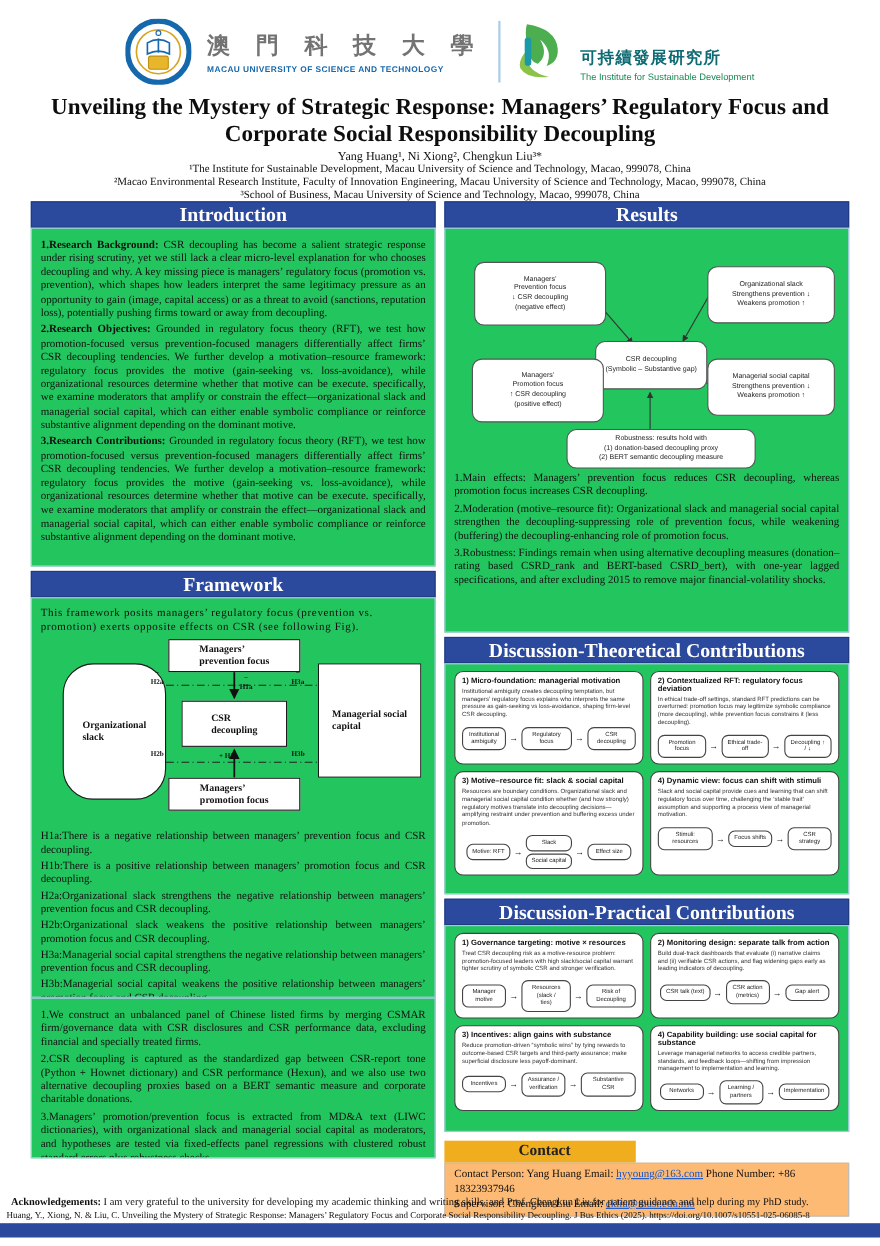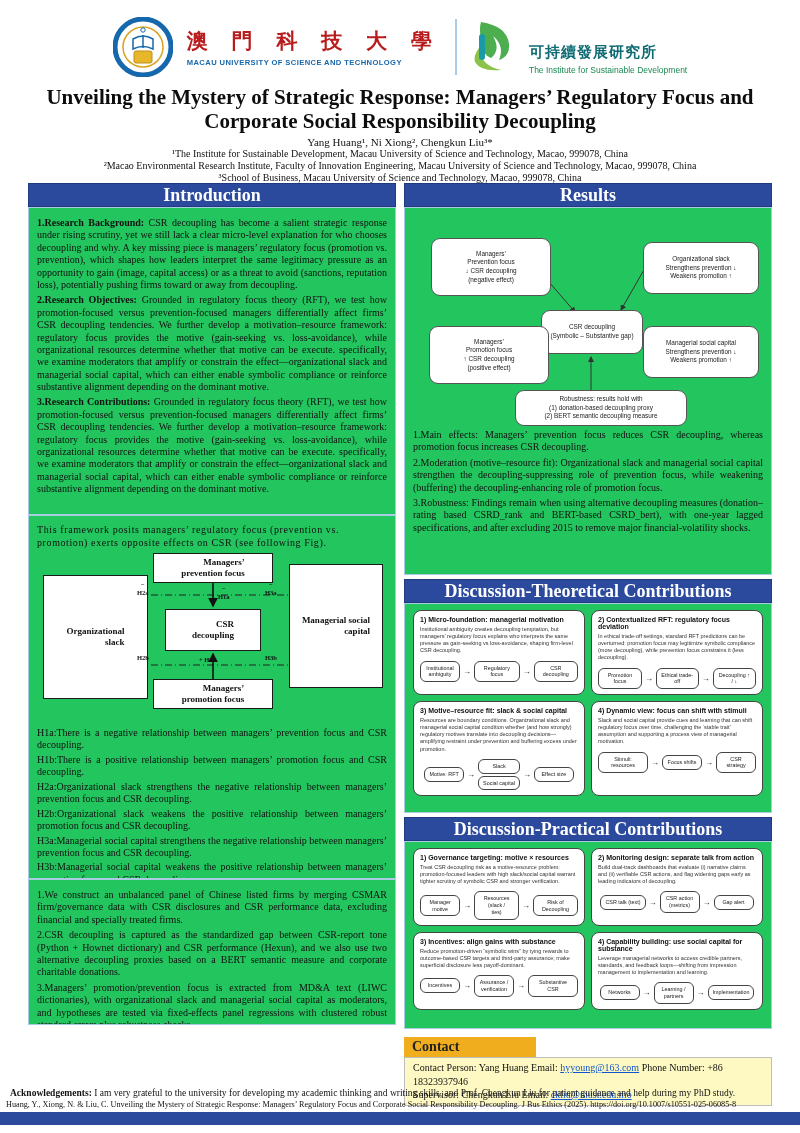--- a/index.html
+++ b/index.html
@@ -3,21 +3,21 @@
 <meta charset="utf-8">
 <style>
   * { margin:0; padding:0; box-sizing:border-box; }
   body { background:#e8e8e8; font-family:"Liberation Serif", serif; }
   .poster { position:relative; width:800px; height:1133px; background:#ffffff; margin:0 auto; overflow:hidden; }
 
   
   .logo-row { display:flex; justify-content:center; align-items:center; gap:14px; padding-top:8px; height:86px; }
   .emblem { width:60px; height:60px; flex:0 0 auto; }
   .uni-block { text-align:left; }
-  .uni-cn { font-size:21px; font-weight:bold; color:#b91c1c; letter-spacing:9px; font-family:Liberation Sans, sans-serif; }
+  .uni-cn { font-size:21px; font-weight:bold; color:#737373; letter-spacing:9px; font-family:Liberation Serif, serif; }
   .uni-en { font-size:7.6px; font-weight:bold; color:#1668ad; letter-spacing:0.4px; margin-top:3px; font-family:"Liberation Sans", sans-serif; }
   .logo-divider { width:2px; height:56px; background:#a9cde9; }
   .isd-logo { width:44px; height:58px; }
   .isd-block { text-align:left;margin-top:24px; }
   .isd-cn { font-size:15px; font-weight:bold; color:#0e6b74; letter-spacing:1px; }
   .isd-en { font-size:8.5px; color:#1b8a53; margin-top:3px; font-family:"Liberation Sans", sans-serif; }
 
   
   .main-title { text-align:center; font-weight:bold; font-size:21px; line-height:1.12; color:#0d0d0d; padding:0 8px; }
   .authors { text-align:center; font-size:11px; margin-top:3px; color:#111; }
@@ -34,21 +34,21 @@
   .sec-body { border:1px solid #a9cce3; background:#22c55e; padding:6px 8px; overflow:hidden; }
 
   .body-text { font-size:10px; line-height:1.24; text-align:justify; color:#111; margin:3px 0; }
   .body-text b { font-weight:bold; }
 
   
   .fw-note { font-size:10px; line-height:1.25; color:#111; letter-spacing:0.6px; margin:2px 0 4px 0; }
   .fw-diagram { position:relative; width:352px; height:168px; margin:2px 0 6px 0; }
   .fw-svg { position:absolute; left:0; top:0; }
   .fw-box { position:absolute; border:1.5px solid #1a1a1a; background:#fff; display:flex; align-items:center; justify-content:center;
-            text-align:right; font-weight:bold; font-size:9px; line-height:1.25; color:#111; white-space:pre-line; }
+            text-align:left; font-weight:bold; font-size:9px; line-height:1.25; color:#111; white-space:pre-line; }
   .fw-label { position:absolute; font-size:6.5px; font-weight:bold; color:#111; white-space:pre-line; text-align:center; line-height:1.2; }
   .hypothesis { font-size:10px; line-height:1.22; text-align:justify; color:#111; margin:2.5px 0; }
 
   
   .rs-diagram { position:relative; width:352px; height:212px; font-family:"Liberation Sans", sans-serif; }
   .rs-box { position:absolute; border:1px solid #555; border-radius:9px; background:#fff; display:flex; align-items:center; justify-content:center;
             text-align:center; font-size:6.4px; line-height:1.35; color:#222; white-space:pre-line; padding:2px; }
   .rs-svg { position:absolute; left:0; top:0; }
 
   
@@ -56,23 +56,23 @@
   .card { border:1px solid #444; border-radius:8px; padding:5px 6px; font-family:"Liberation Sans", sans-serif; background:#fff; }
   .card-title { font-size:7px; font-weight:bold; color:#111; margin-bottom:3px; }
   .card-body { font-size:5.5px; line-height:1.3; color:#333; }
   .flow { display:flex; align-items:center; justify-content:center; gap:3px; margin-top:6px; }
   .flow-step { border:1px solid #444; border-radius:6px; padding:3px 4px; font-size:5.4px; line-height:1.25; text-align:center;
                color:#222; white-space:pre-line; min-width:40px; background:#fff; }
   .flow-arrow { font-size:8px; color:#222; }
   .flow-mid { display:flex; flex-direction:column; gap:2px; }
 
   
-  .contact-head { margin-top:8px; width:132px; height:20px; background:#f0ad1e; color:#222; font-weight:bold;
-                  font-size:14px; padding-left:8px; line-height:20px; }
-  .contact-box { border:1px solid #bdbdbd; background:#fef9c3; padding:3px 8px; font-size:10px; line-height:1.35; color:#111; }
+  .contact-head { margin-top:8px; width:174px; height:20px; background:#f0ad1e; color:#222; font-weight:bold;
+                  font-size:14px; padding-left:8px; line-height:20px;text-align:center; }
+  .contact-box { border:1px solid #bdbdbd; background:#fdba74; padding:3px 8px; font-size:10px; line-height:1.35; color:#111; }
   .email-link { color:#1155cc; text-decoration:underline; cursor:pointer; }
 
   
   .ack { position:absolute; left:10px; right:10px; top:1088px; font-size:9.5px; color:#111; }
   .citation { position:absolute; left:6px; right:10px; top:1100px; font-size:8.2px; color:#111; }
   .bottom-bar { position:absolute; left:0; right:0; top:1112px; height:13px; background:#2b4a9e; }
 </style>
 </head>
 <body>
 
@@ -113,40 +113,41 @@
 
   <div class="col col-left">
 
     <div class="sec-head">Introduction</div>
     <div class="sec-body" style="height:308px;">
       <p class="body-text"><b>1.Research Background:</b><span> CSR decoupling has become a salient strategic response under rising scrutiny, yet we still lack a clear micro-level explanation for who chooses decoupling and why. A key missing piece is managers’ regulatory focus (promotion vs. prevention), which shapes how leaders interpret the same legitimacy pressure as an opportunity to gain (image, capital access) or as a threat to avoid (sanctions, reputation loss), potentially pushing firms toward or away from decoupling.</span></p>
       <p class="body-text"><b>2.Research Objectives:</b><span> Grounded in regulatory focus theory (RFT), we test how promotion-focused versus prevention-focused managers differentially affect firms’ CSR decoupling tendencies. We further develop a motivation–resource framework: regulatory focus provides the motive (gain-seeking vs. loss-avoidance), while organizational resources determine whether that motive can be execute. specifically, we examine moderators that amplify or constrain the effect—organizational slack and managerial social capital, which can either enable symbolic compliance or reinforce substantive alignment depending on the dominant motive.</span></p>
       <p class="body-text"><b>3.Research Contributions:</b><span> Grounded in regulatory focus theory (RFT), we test how promotion-focused versus prevention-focused managers differentially affect firms’ CSR decoupling tendencies. We further develop a motivation–resource framework: regulatory focus provides the motive (gain-seeking vs. loss-avoidance), while organizational resources determine whether that motive can be execute. specifically, we examine moderators that amplify or constrain the effect—organizational slack and managerial social capital, which can either enable symbolic compliance or reinforce substantive alignment depending on the dominant motive.</span></p>
     </div>
 
+    <div class="sec-head mt">Framework</div>
     <div class="sec-body" style="height:364px;">
       <div class="fw-note">This framework posits managers’ regulatory focus (prevention vs. promotion) exerts opposite effects on CSR  (see following Fig).</div>
 
       <div class="fw-diagram">
         <svg class="fw-svg" width="352" height="168">
           <defs>
             <marker id="fw-ah" markerWidth="7" markerHeight="7" refX="5" refY="3" orient="auto">
               <path d="M0,0 L6,3 L0,6 z" fill="#111"></path>
             </marker>
           </defs>
           <line x1="100" y1="42" x2="252" y2="42" stroke="#222" stroke-width="1" stroke-dasharray="7 3 1 3"></line>
           <line x1="100" y1="112" x2="252" y2="112" stroke="#222" stroke-width="1" stroke-dasharray="7 3 1 3"></line>
           <line x1="176" y1="30" x2="176" y2="53" stroke="#111" stroke-width="1.6" marker-end="url(#fw-ah)"></line>
           <line x1="176" y1="126" x2="176" y2="101" stroke="#111" stroke-width="1.6" marker-end="url(#fw-ah)"></line>
         </svg>
         <div class="fw-box" style="left:116px;top:0;width:120px;height:30px;">Managers’
 prevention focus</div>
-        <div class="fw-box" style="left:6px;top:22px;width:105px;height:124px;">Organizational
+        <div class="fw-box" style="left:20px;top:22px;width:94px;height:124px;border-radius:28px;">Organizational
 slack</div>
-        <div class="fw-box" style="left:252px;top:11px;width:94px;height:124px;">Managerial social
+        <div class="fw-box" style="left:252px;top:22px;width:94px;height:104px;">Managerial social
 capital</div>
         <div class="fw-box" style="left:128px;top:56px;width:96px;height:42px;">CSR
 decoupling</div>
         <div class="fw-box" style="left:116px;top:126px;width:120px;height:30px;">Managers’
 promotion focus</div>
         <div class="fw-label" style="left:100px;top:28px;">−
 H2a</div>
         <div class="fw-label" style="left:181px;top:32px;">−
 H1a</div>
         <div class="fw-label" style="left:228px;top:28px;">−

